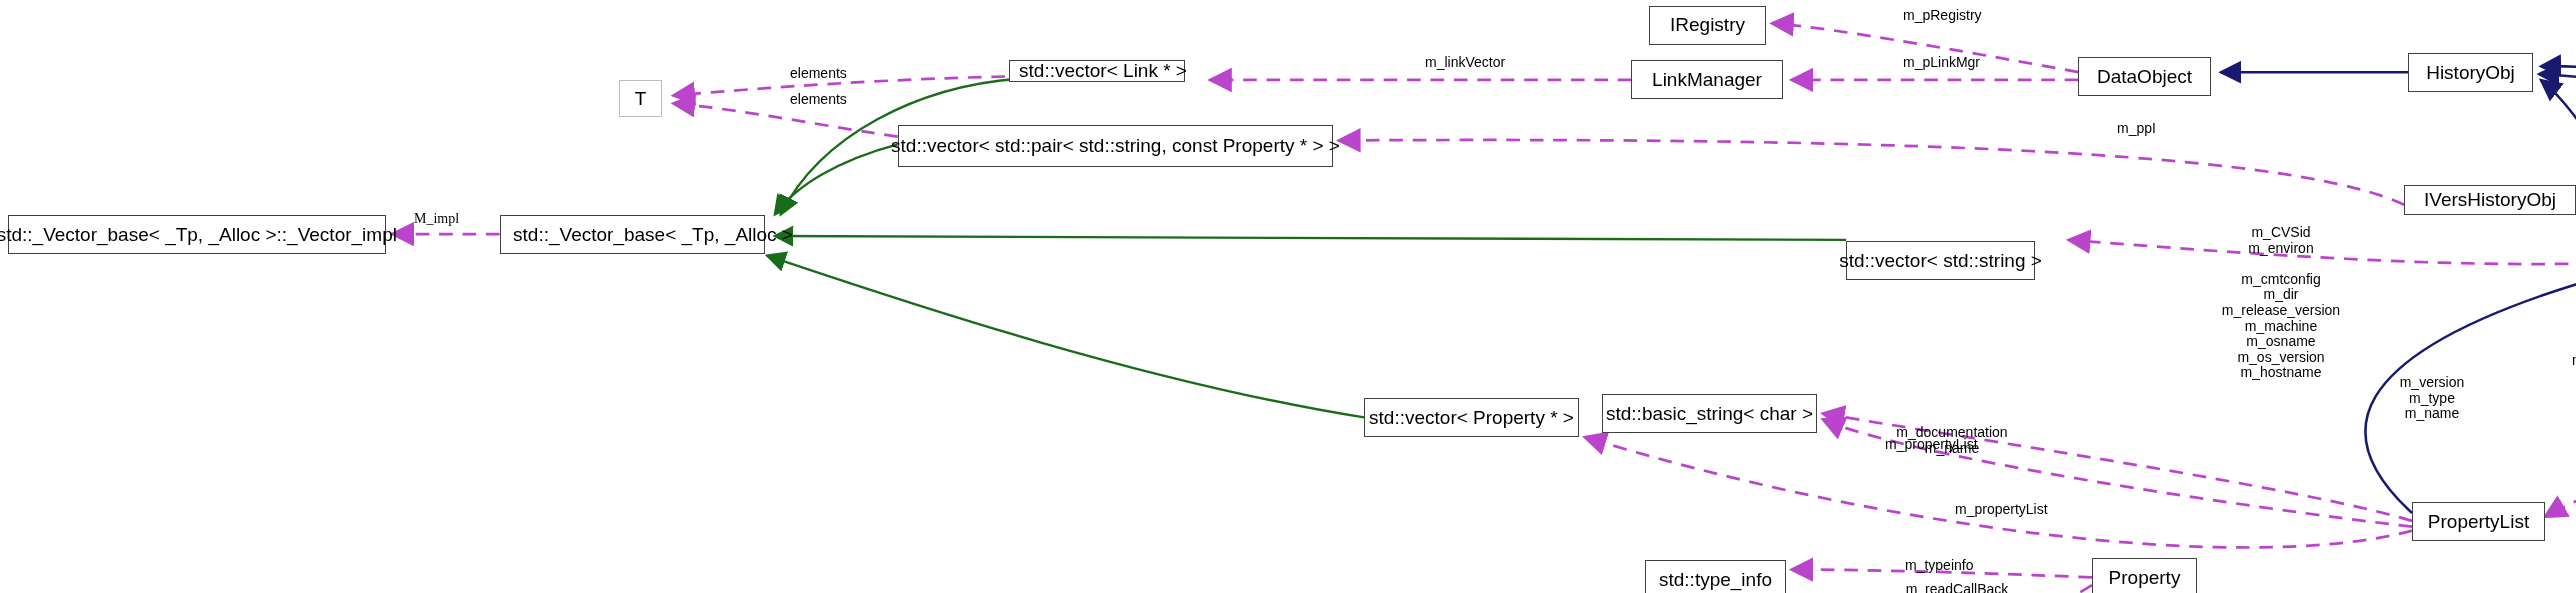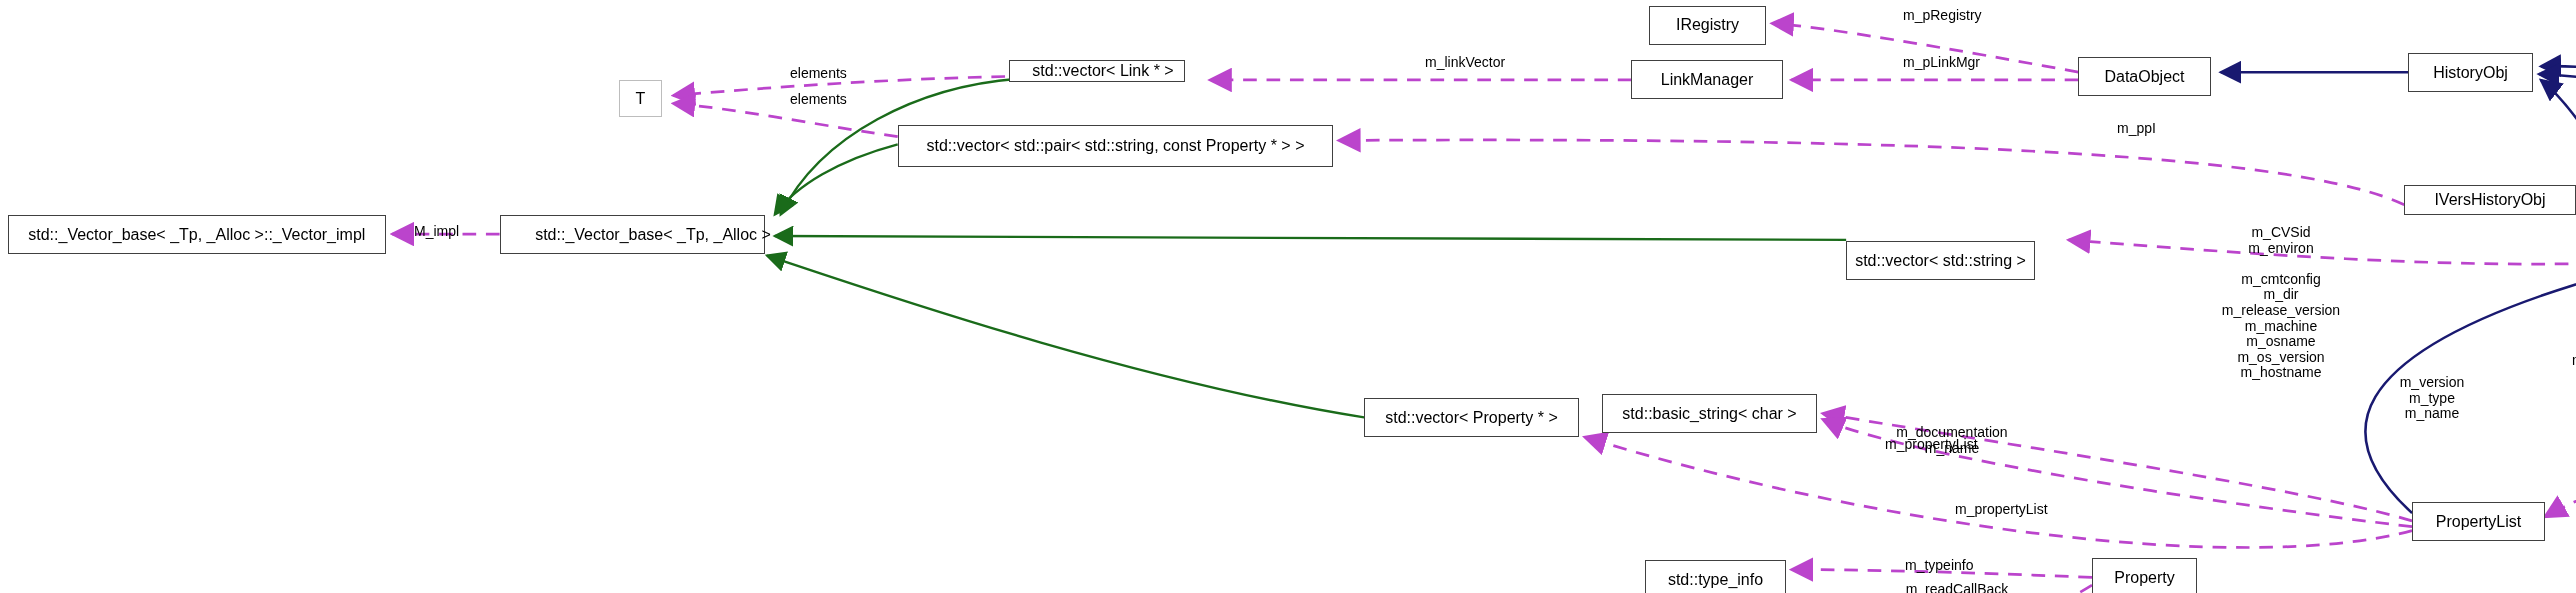--- a/index.html
+++ b/index.html
@@ -1,21 +1,21 @@
 <!DOCTYPE html>
 <html><head>
 <meta charset="utf-8">
 <style>
   html,body{margin:0;padding:0;background:#ffffff;}
   body{font-family:"Liberation Sans","DejaVu Sans",sans-serif;}
   #canvas{position:relative;width:2576px;height:593px;background:#ffffff;overflow:hidden;}
   svg#edges{position:absolute;left:0;top:0;width:2576px;height:593px;}
   .node{position:absolute;box-sizing:border-box;background:#ffffff;border:1px solid #404040;
         display:flex;align-items:center;justify-content:center;white-space:nowrap;
-        font-size:16px;color:#000000;letter-spacing:0px;}
+        font-size:19px;color:#000000;letter-spacing:0px;}
   .node.tmpl{border:1px solid #bdbdbd;background:#ffffff;}
   .elabel{position:absolute;font-size:14px;color:#000000;white-space:pre;line-height:15.6px;
           text-align:center;background:transparent;}
   .elabel.multi{line-height:15.6px;}
 </style>
 </head>
 <body>
 
 <div id="canvas">
 
@@ -86,21 +86,21 @@
       <div class="node" style="left: 2078px; top: 57px; width: 133px; height: 39px;">DataObject</div>
       <div class="node" style="left: 2408px; top: 53px; width: 125px; height: 39px;">HistoryObj</div>
       <div class="node" style="left: 2404px; top: 185px; width: 172px; height: 30px;">IVersHistoryObj</div>
       <div class="node" style="left: 2412px; top: 502px; width: 133px; height: 39px;">PropertyList</div>
       <div class="node" style="left: 2092px; top: 558px; width: 105px; height: 39px;">Property</div>
       <div class="node" style="left: 1645px; top: 560px; width: 141px; height: 39px;">std::type_info</div>
     </div>
   <div id="labels">
       <div class="elabel" style="left: 790px; top: 66px;">elements</div>
       <div class="elabel" style="left: 790px; top: 92px;">elements</div>
-      <div class="elabel" style="left: 414px; top: 224px;">M_impl</div>
+      <div class="elabel" style="left: 414px; top: 211px; font-family: Liberation Serif, serif;">M_impl</div>
       <div class="elabel" style="left: 1425px; top: 55px;">m_linkVector</div>
       <div class="elabel" style="left: 1903px; top: 7.8px;">m_pRegistry</div>
       <div class="elabel" style="left: 1903px; top: 55px;">m_pLinkMgr</div>
       <div class="elabel" style="left: 2117px; top: 121px;">m_ppI</div>
       <div class="elabel multi" style="left: 2236px; top: 225px; transform: translateX(-50%); margin-left: 45px;">m_CVSid
 m_environ
 
 m_cmtconfig
 m_dir
 m_release_version

